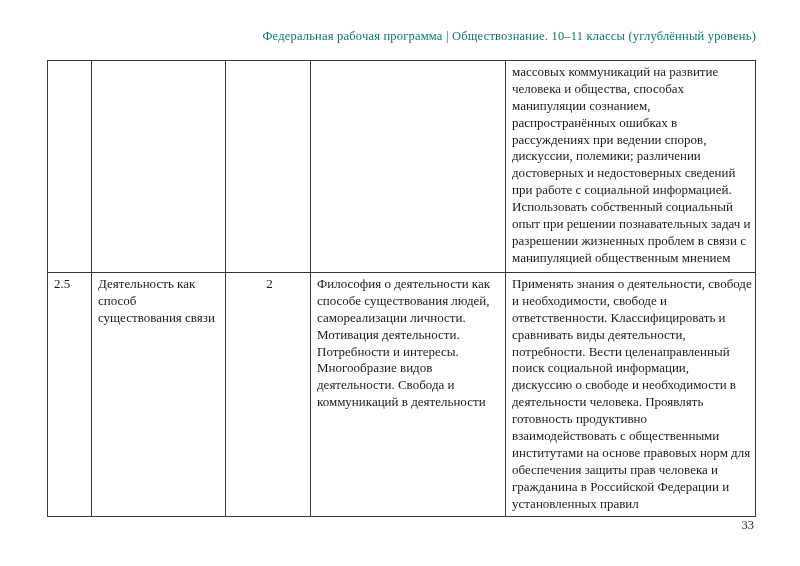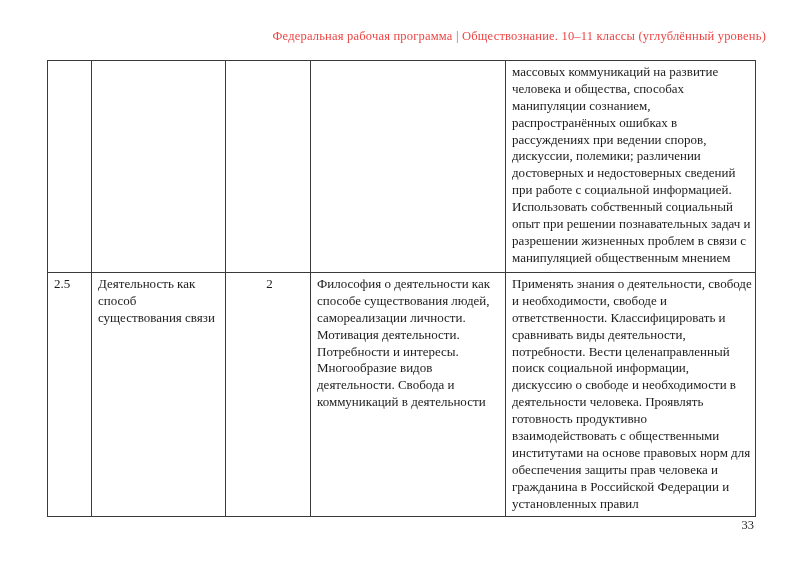--- a/index.html
+++ b/index.html
@@ -15,23 +15,23 @@
     overflow: hidden;
     color: #1c1c1c;
   }
   .page {
     position: absolute;
     inset: 0;
   }
   .running-header {
     position: absolute;
     top: 29px;
-    right: 34px;
+    right: 44px;
     font-size: 12.5px;
-    color: #ef4444;
+    color: #0f766e;
     letter-spacing: 0.2px;
     white-space: nowrap;
   }
   table.doc-table {
     position: absolute;
     left: 47px;
     top: 60px;
     width: 708px;
     border-collapse: collapse;
     table-layout: fixed;

